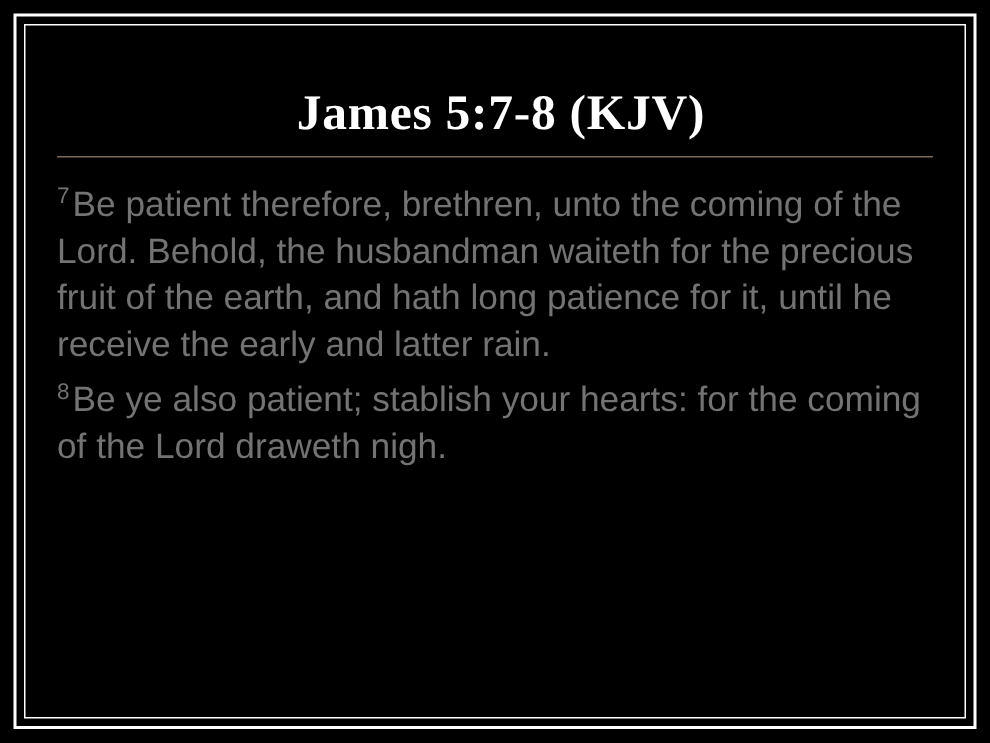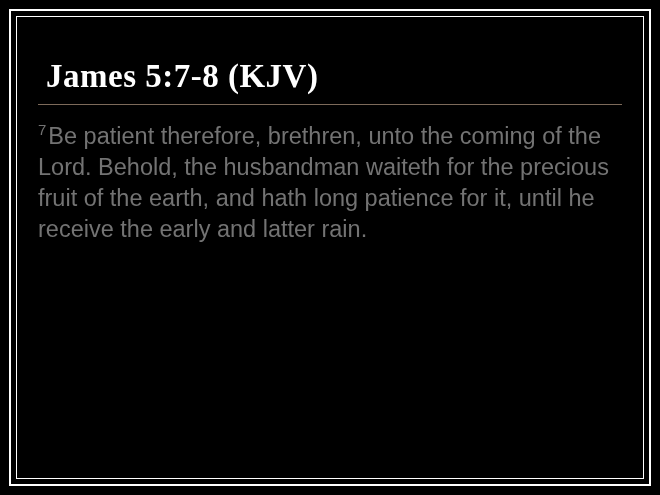--- a/index.html
+++ b/index.html
@@ -47,20 +47,21 @@
     bottom: 40px;
   }
   .title {
     font-family: "Liberation Serif", serif;
     font-weight: bold;
     font-size: 33px;
     color: #ffffff;
     letter-spacing: 0.5px;
     margin: 0 0 10px 8px;
     line-height: 1.1;
+    text-align: center;
   }
   .rule {
     height: 1px;
     background: #7d6a5a;
     margin: 0 0 16px 0;
   }
   .verse {
     font-size: 23.5px;
     line-height: 1.32;
     color: #737373;
@@ -85,14 +86,17 @@
   <div class="frame-inner"></div>
 
   <div class="content">
     <h1 class="title">James 5:7-8 (KJV)</h1>
     <div class="rule"></div>
 
     <p class="verse">
       <span class="vnum">7</span><span>Be patient therefore, brethren, unto the coming of the Lord. Behold, the husbandman waiteth for the precious fruit of the earth, and hath long patience for it, until he receive the early and latter rain.</span>
     </p>
 
+    <p class="verse">
+      <span class="vnum">8</span><span>Be ye also patient; stablish your hearts: for the coming of the Lord draweth nigh.</span>
+    </p>
   </div>
 </div>
 
 </body></html>

